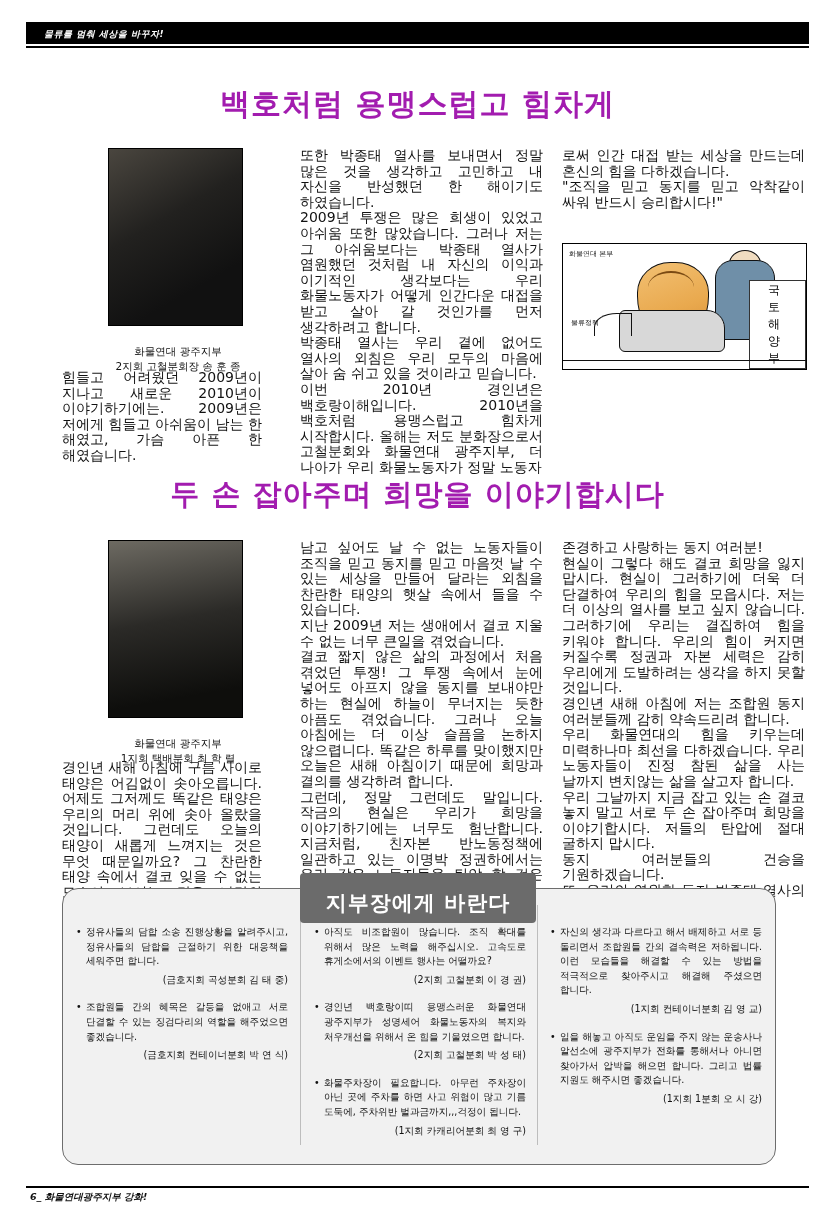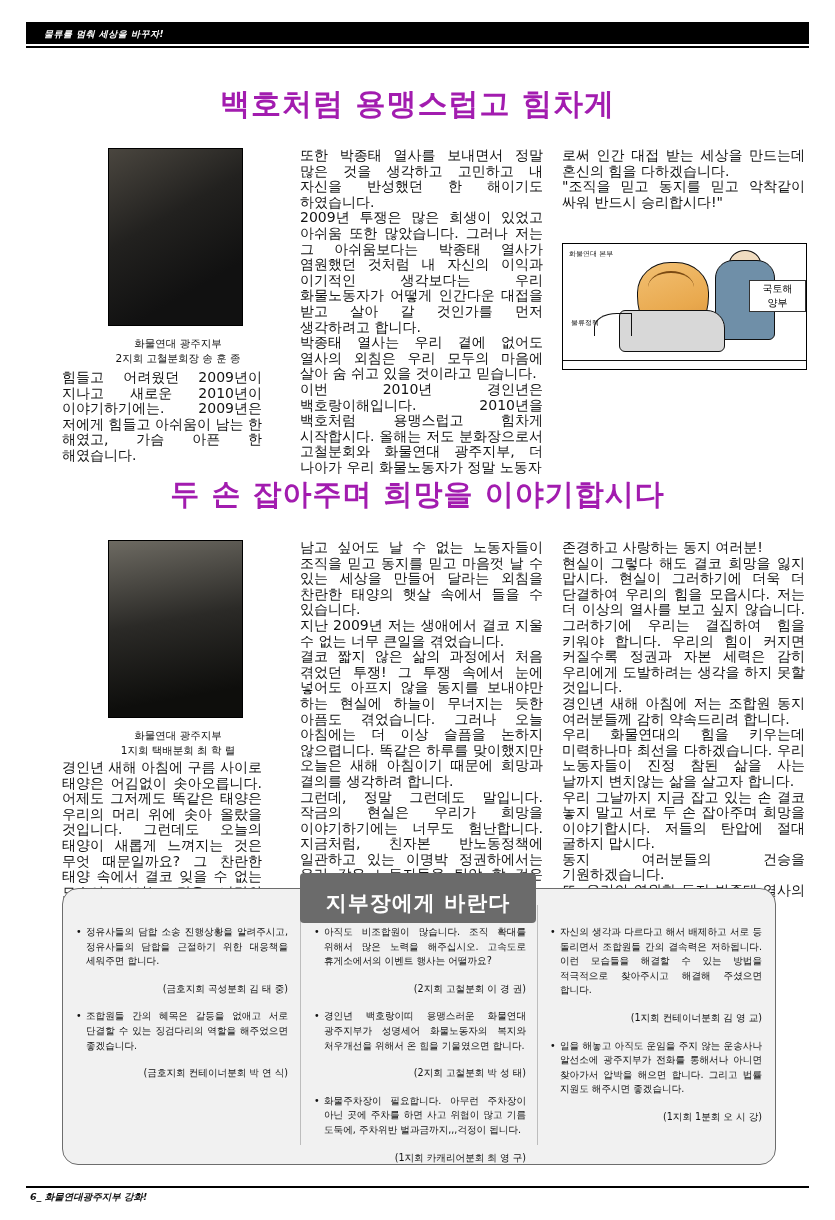--- a/index.html
+++ b/index.html
@@ -79,21 +79,21 @@
   .photo.p1 { width: 133px; height: 176px; }
   .photo.p2 {
     width: 133px; height: 176px;
     background-image:
       linear-gradient(170deg, #6d6a62 0%, #2b2a27 45%, #0e0e0c 85%),
       radial-gradient(circle at 50% 42%, #c4b49d 0%, #70614d 16%, rgba(0,0,0,0) 40%);
   }
   .photo-cap {
     font-size: 10.5px;
     line-height: 15px;
-    margin-top: 10px;
+    margin-top: 18px;
     color: #111;
   }
   .col {
     position: absolute;
     font-size: 14px;
     line-height: 15.6px;
     text-align: justify;
     color: #111;
     word-break: keep-all;
   }
@@ -136,21 +136,21 @@
     border: 1.2px solid #111;
     border-radius: 18px 18px 6px 6px;
   }
   .cartoon .suit-head {
     position: absolute; left: 166px; top: 6px;
     width: 30px; height: 26px;
     background: #f0dcc0; border: 1.2px solid #111; border-radius: 50%;
   }
   .cartoon .badge {
     position: absolute; left: 186px; top: 36px;
-    font-size: 10px; background: #fff; border: 1px solid #333; padding: 1px 10px; text-align: center;
+    font-size: 12px; background: #fff; border: 1px solid #333; padding: 1px 18px;
   }
   .cartoon .digger {
     position: absolute; left: 56px; top: 66px;
     width: 104px; height: 40px;
     background: #d8d8d8;
     border: 1.2px solid #111;
     border-radius: 6px 18px 6px 6px;
   }
   .cartoon .digger:before {
     content: "";
@@ -204,21 +204,21 @@
     text-align: justify;
   }
   .bitem:before {
     content: "•";
     position: absolute;
     left: 0; top: 0;
   }
   .battr {
     display: block;
     text-align: right;
-    margin-top: 13px;
+    margin-top: 4px;
   }
   .vdiv {
     position: absolute;
     top: 905px;
     width: 1px;
     height: 240px;
     background: #bdbdbd;
   }
   
   .footer-rule {

